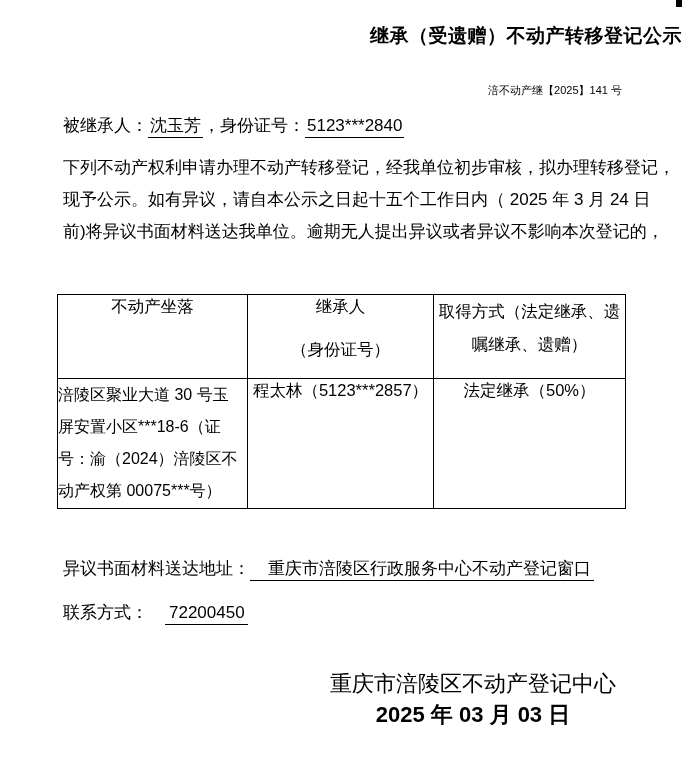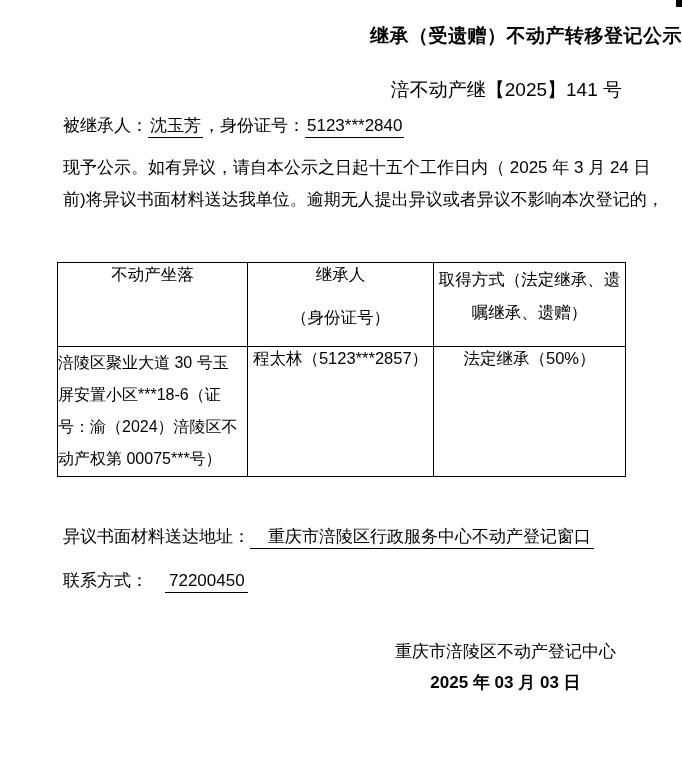--- a/index.html
+++ b/index.html
@@ -19,21 +19,21 @@
     margin: 23px auto 0 auto;
     text-align: right;
     font-size: 19px; font-weight: bold;
     line-height: 25px;
     letter-spacing: 0.5px;
   }
   .doc-number {
     margin-top: 31px;
     padding-right: 60px;
     text-align: right;
-    font-size: 19px; line-height: 22px;
+    font-size: 11px; line-height: 22px;
   }
   .decedent-line {
     margin: 14px 60px 0 63px;
     font-size: 17px; line-height: 22px;
   }
   .notice-paragraph {
     margin: 14px 58px 0 63px;
     font-size: 17px;
   }
   .notice-paragraph .line {
@@ -78,37 +78,38 @@
   .contact-address .u { padding-left: 18px; padding-right: 3px; }
   .contact-phone {
     margin: 20px 40px 0 63px;
     font-size: 17px; line-height: 24px;
   }
   .contact-phone .u { margin-left: 17px; padding-left: 4px; padding-right: 3px; }
   .footer-block {
     margin: 48px 66px 0 auto;
     width: max-content;
     text-align: center;
-    font-size: 17px;
+    font-size: 22px;
   }
   .footer-org  { line-height: 22px; }
   .footer-date { margin-top: 9px; line-height: 22px; font-weight: bold; }
 </style>
 </head>
 <body>
 
 <div class="corner-mark"></div>
 
 <h1 class="doc-title">继承（受遗赠）不动产转移登记公示</h1>
 
 <div class="doc-number">涪不动产继【2025】141 号</div>
 
 <div class="decedent-line"><span>被继承人：</span><span class="u">沈玉芳</span><span>，</span><span>身份证号：</span><span class="u">5123***2840</span></div>
 
 <div class="notice-paragraph">
+    <div class="line">下列不动产权利申请办理不动产转移登记，经我单位初步审核，拟办理转移登记，</div>
     <div class="line">现予公示。如有异议，请自本公示之日起十五个工作日内（ 2025 年 3 月 24 日</div>
     <div class="line">前)将异议书面材料送达我单位。逾期无人提出异议或者异议不影响本次登记的，</div>
   </div>
 
 <table class="property-table">
   <colgroup>
     <col class="col-location">
       <col class="col-heir">
       <col class="col-method">
   </colgroup>

